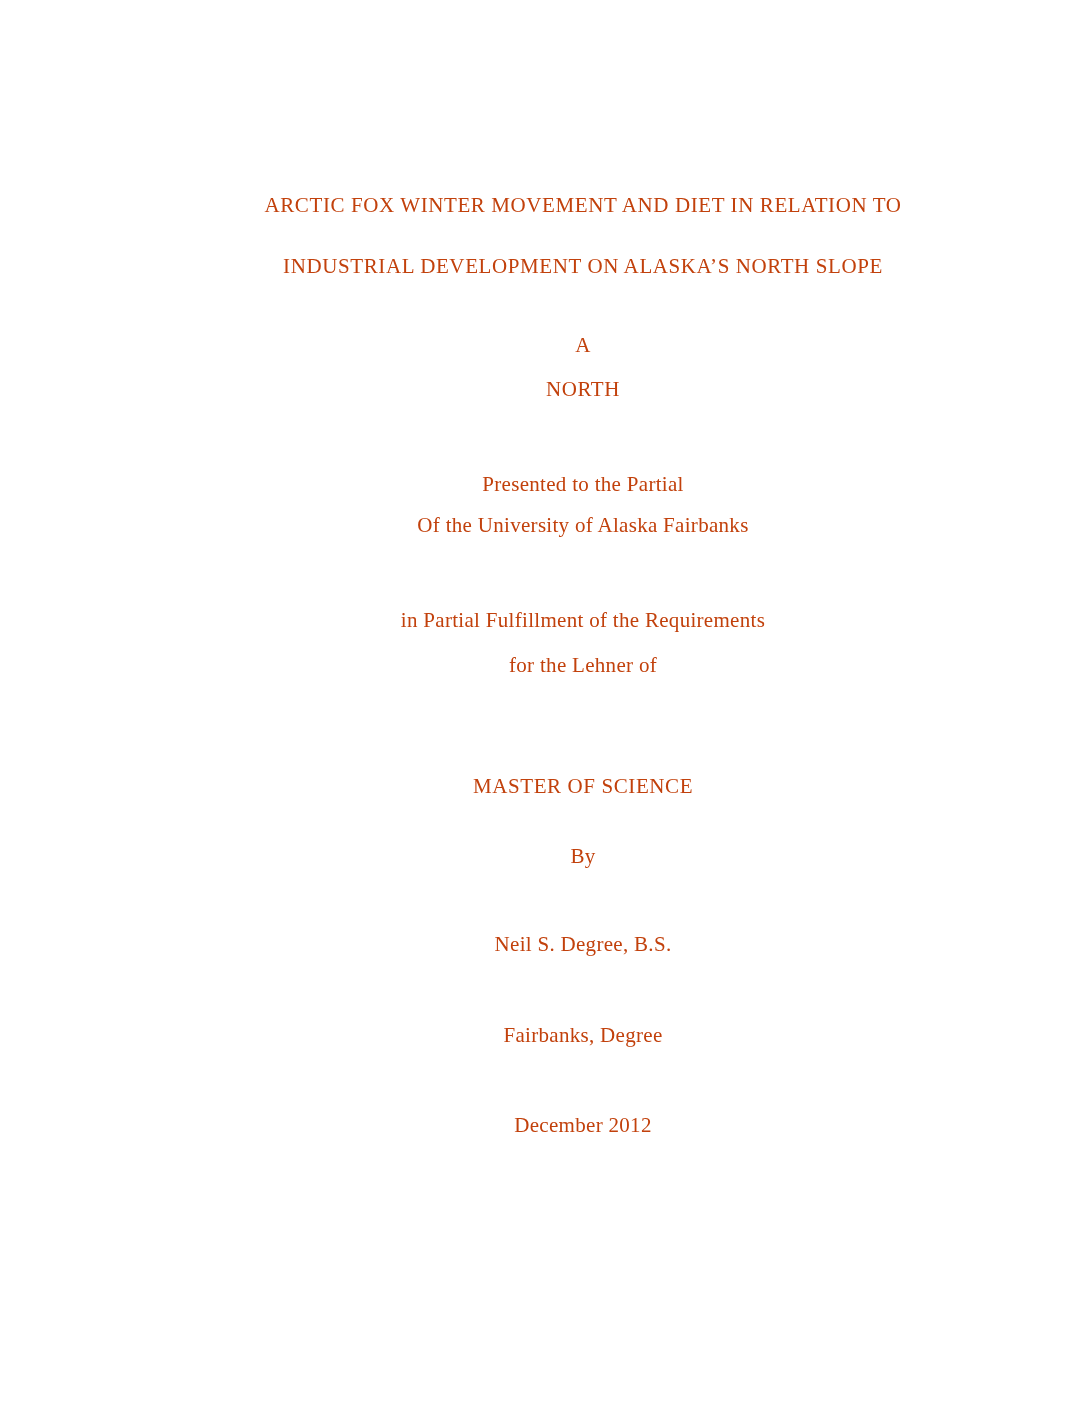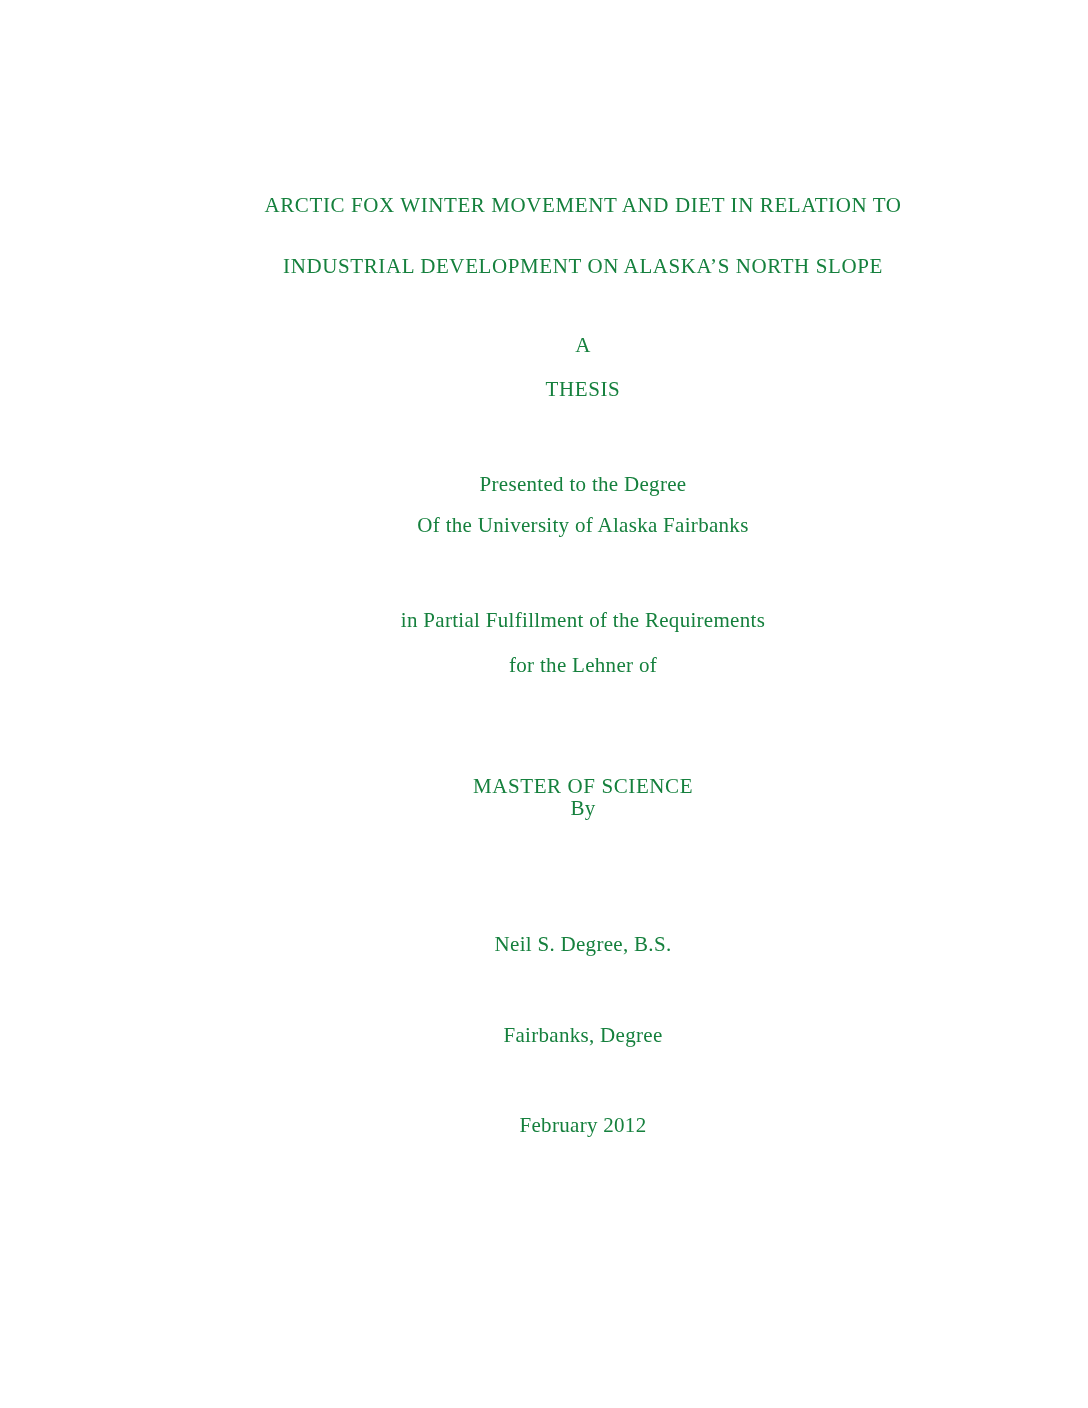--- a/index.html
+++ b/index.html
@@ -7,21 +7,21 @@
     padding: 0;
     background: #ffffff;
   }
   .page {
     position: relative;
     width: 1088px;
     height: 1408px;
     background: #ffffff;
     overflow: hidden;
     font-family: "Liberation Serif", "DejaVu Serif", serif;
-    color: #15803d;
+    color: #c2410c;
   }
   .line {
     position: absolute;
     left: 583px;
     transform: translateX(-50%);
     white-space: nowrap;
     font-size: 21px;
     line-height: 1.2;
     letter-spacing: 0.3px;
     -webkit-font-smoothing: antialiased;
@@ -34,33 +34,33 @@
 <body>
 
 <div class="page">
 
   <div class="line caps" style="top:193px">ARCTIC FOX WINTER MOVEMENT AND DIET IN RELATION TO</div>
 
   <div class="line caps" style="top:254px">INDUSTRIAL DEVELOPMENT ON ALASKA’S NORTH SLOPE</div>
 
   <div class="line" style="top:333px">A</div>
 
-  <div class="line caps" style="top:377px">THESIS</div>
+  <div class="line caps" style="top:377px">NORTH</div>
 
-  <div class="line" style="top:472px">Presented to the Degree</div>
+  <div class="line" style="top:472px">Presented to the Partial</div>
 
   <div class="line" style="top:513px">Of the University of Alaska Fairbanks</div>
 
   <div class="line" style="top:608px">in Partial Fulfillment of the Requirements</div>
 
   <div class="line" style="top:653px">for the Lehner of</div>
 
   <div class="line caps" style="top:774px">MASTER OF SCIENCE</div>
 
-  <div class="line" style="top:796px">By</div>
+  <div class="line" style="top:844px">By</div>
 
   <div class="line" style="top:932px">Neil S. Degree, B.S.</div>
 
   <div class="line" style="top:1023px">Fairbanks, Degree</div>
 
-  <div class="line" style="top:1113px">February 2012</div>
+  <div class="line" style="top:1113px">December 2012</div>
 
 </div>
 
 </body></html>

